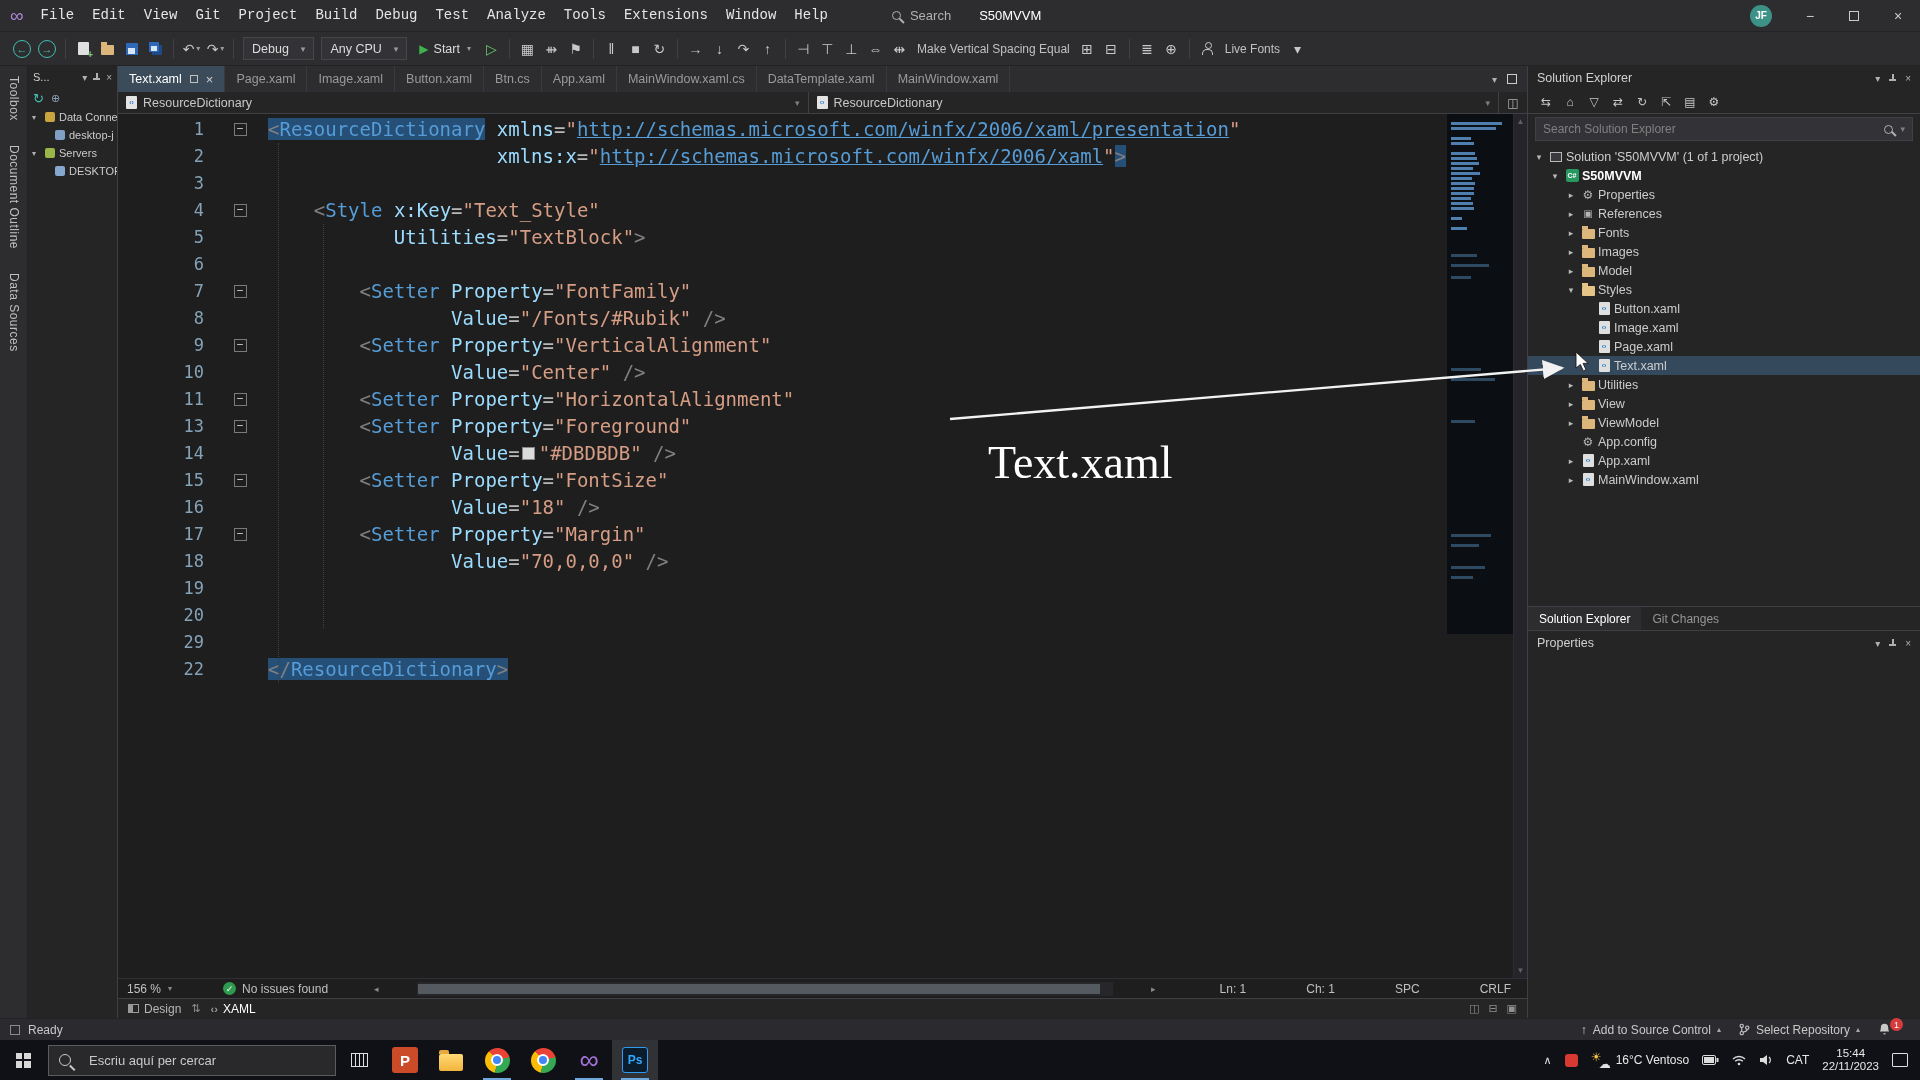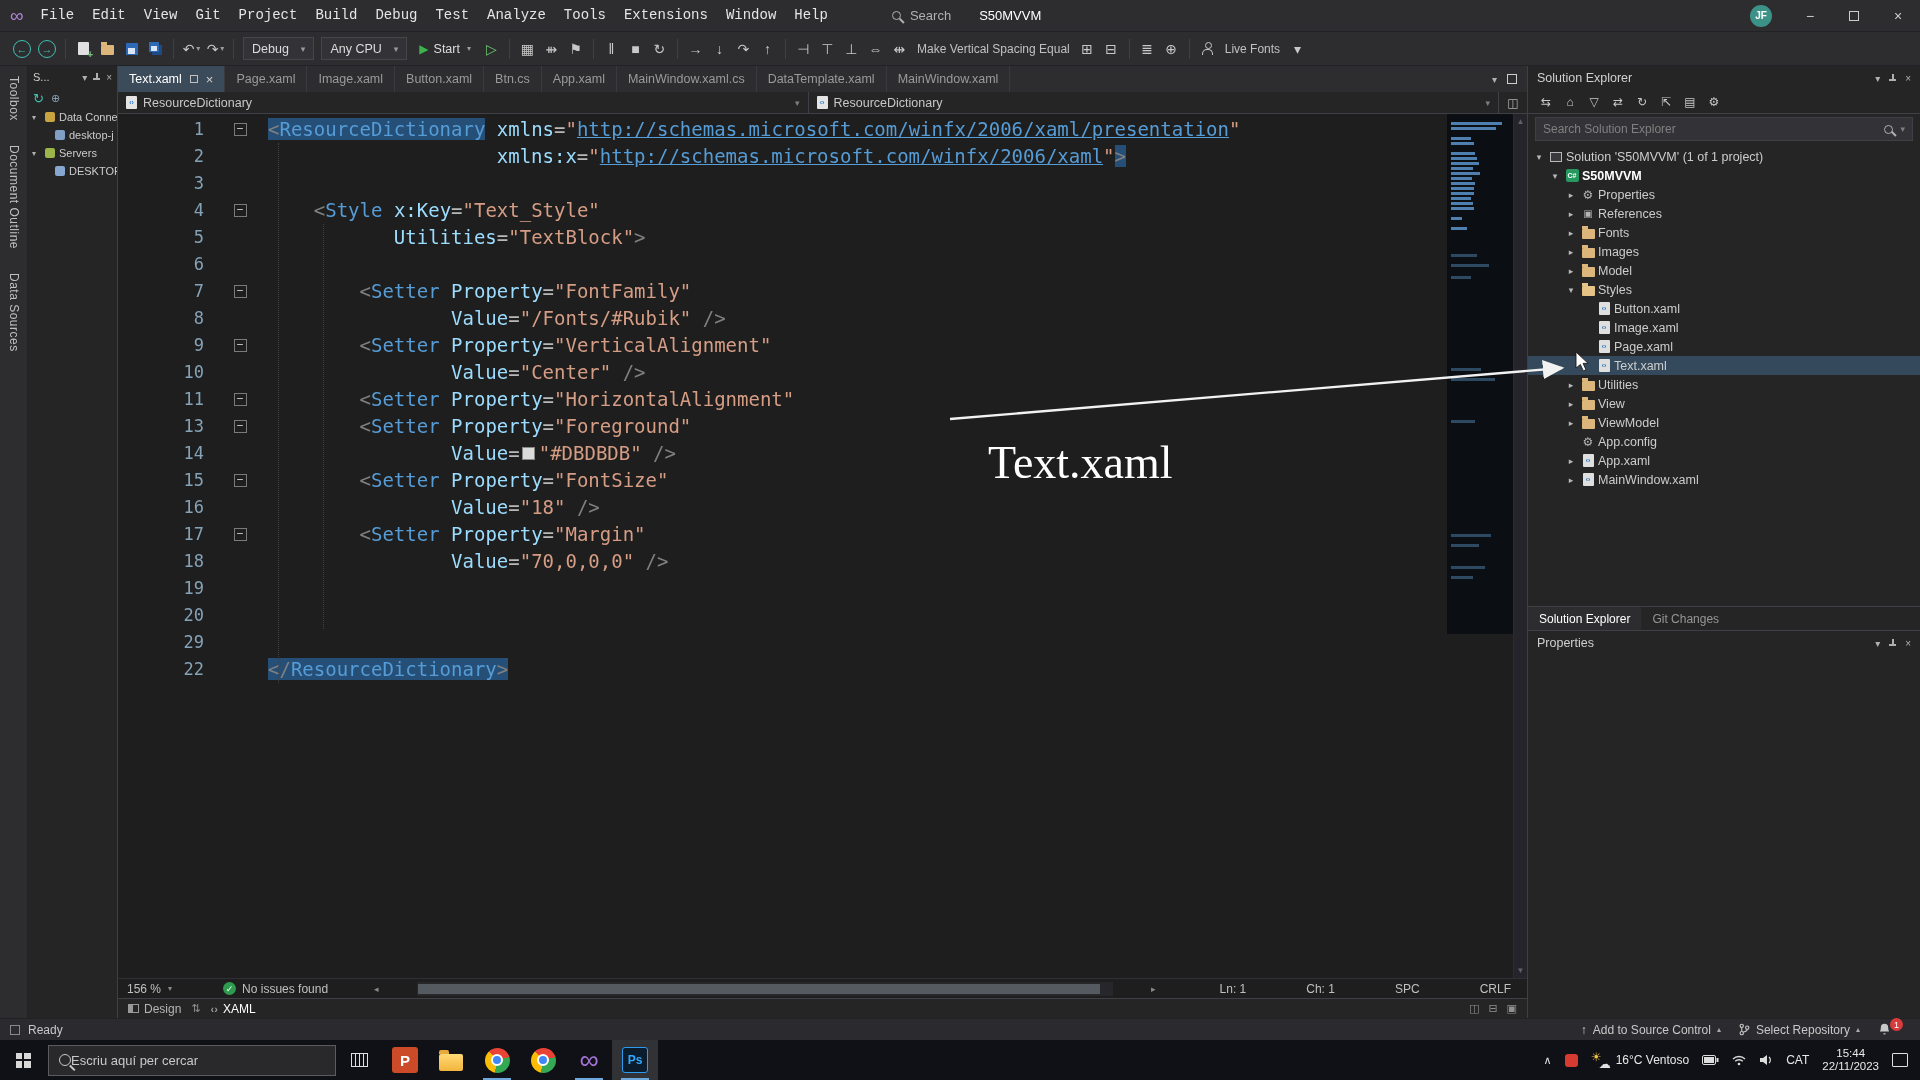--- a/index.html
+++ b/index.html
@@ -166,21 +166,21 @@
   .sb-right { margin-left:auto; display:flex; align-items:center; gap:18px; }
   .sb-item { display:flex; align-items:center; gap:6px; }
   .sb-caret { font-size:8px; color:#a8a8a8; }
   .badge { width:13px; height:13px; border-radius:50%; background:#d83b3b; color:#fff; font-size:9px; display:flex; align-items:center; justify-content:center; position:relative; top:-5px; left:-7px; }
 
   
   .taskbar { flex:0 0 40px; background:#0f1116; display:flex; align-items:center; }
   .tb-start-btn { width:46px; height:40px; display:flex; align-items:center; justify-content:center; }
   .win-logo { width:15px; height:15px; display:grid; grid-template-columns:1fr 1fr; gap:1.5px; }
   .win-logo i { background:#d8d8d8; }
-  .tb-searchbox { width:288px; height:31px; background:#29292c; border:1px solid #5c5c5e; display:flex; align-items:center; gap:0; padding:0 10px; font-size:13px; color:#c9c9c9; margin-left:2px; }
+  .tb-searchbox { width:288px; height:31px; background:#29292c; border:1px solid #5c5c5e; display:flex; align-items:center; gap:18px; padding:0 10px; font-size:13px; color:#c9c9c9; margin-left:2px; }
   .tb-appicon { width:46px; height:40px; display:flex; align-items:center; justify-content:center; position:relative; }
   .tb-appicon.running::after { content:""; position:absolute; bottom:0; left:9px; right:9px; height:2px; background:#6fa8dc; }
   .tb-appicon.focused { background:rgba(255,255,255,0.14); }
   .ic-taskview { width:17px; height:14px; border:1.5px solid #e0e0e0; background:repeating-linear-gradient(90deg,transparent 0 3px,#e0e0e0 3px 4px); }
   .ic-ppt { width:26px; height:26px; border-radius:3px; background:#cb4a28; color:#fff; font-weight:bold; font-size:15px; display:flex; align-items:center; justify-content:center; }
   .ic-explorer { width:24px; height:17px; background:linear-gradient(#ffd975,#f2b53c); border-radius:2px; position:relative; margin-top:4px; }
   .ic-explorer::before { content:""; position:absolute; top:-4px; left:0; width:10px; height:4px; background:#e8a93c; border-radius:2px 2px 0 0; }
   .ic-chrome { width:25px; height:25px; border-radius:50%; background:conic-gradient(from -45deg,#ea4335 0 33%,#34a853 33% 66%,#fbbc05 66% 100%); position:relative; }
   .ic-chrome::after { content:""; position:absolute; inset:6.5px; background:#4285f4; border:2px solid #fff; border-radius:50%; }
   .ic-vs { font-size:27px; color:#a573d6; line-height:1; }

